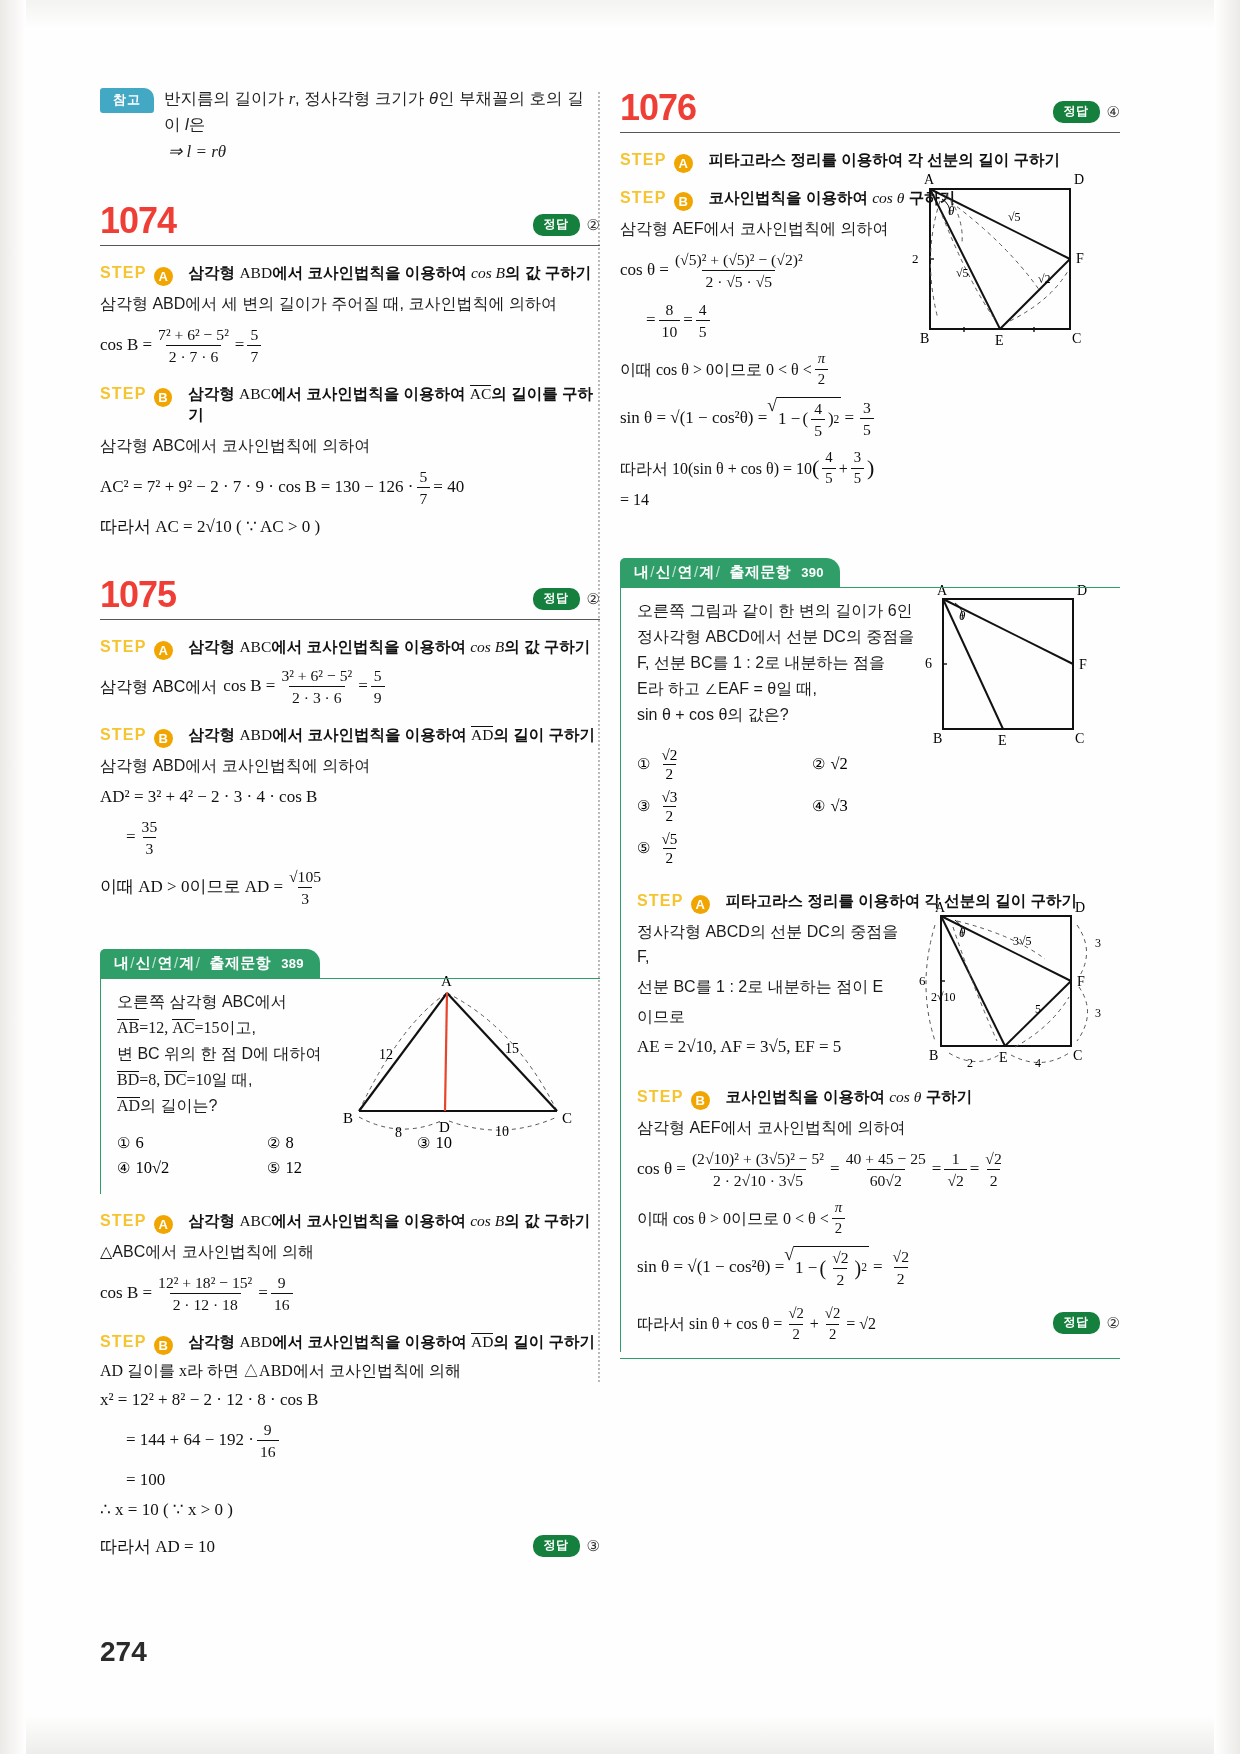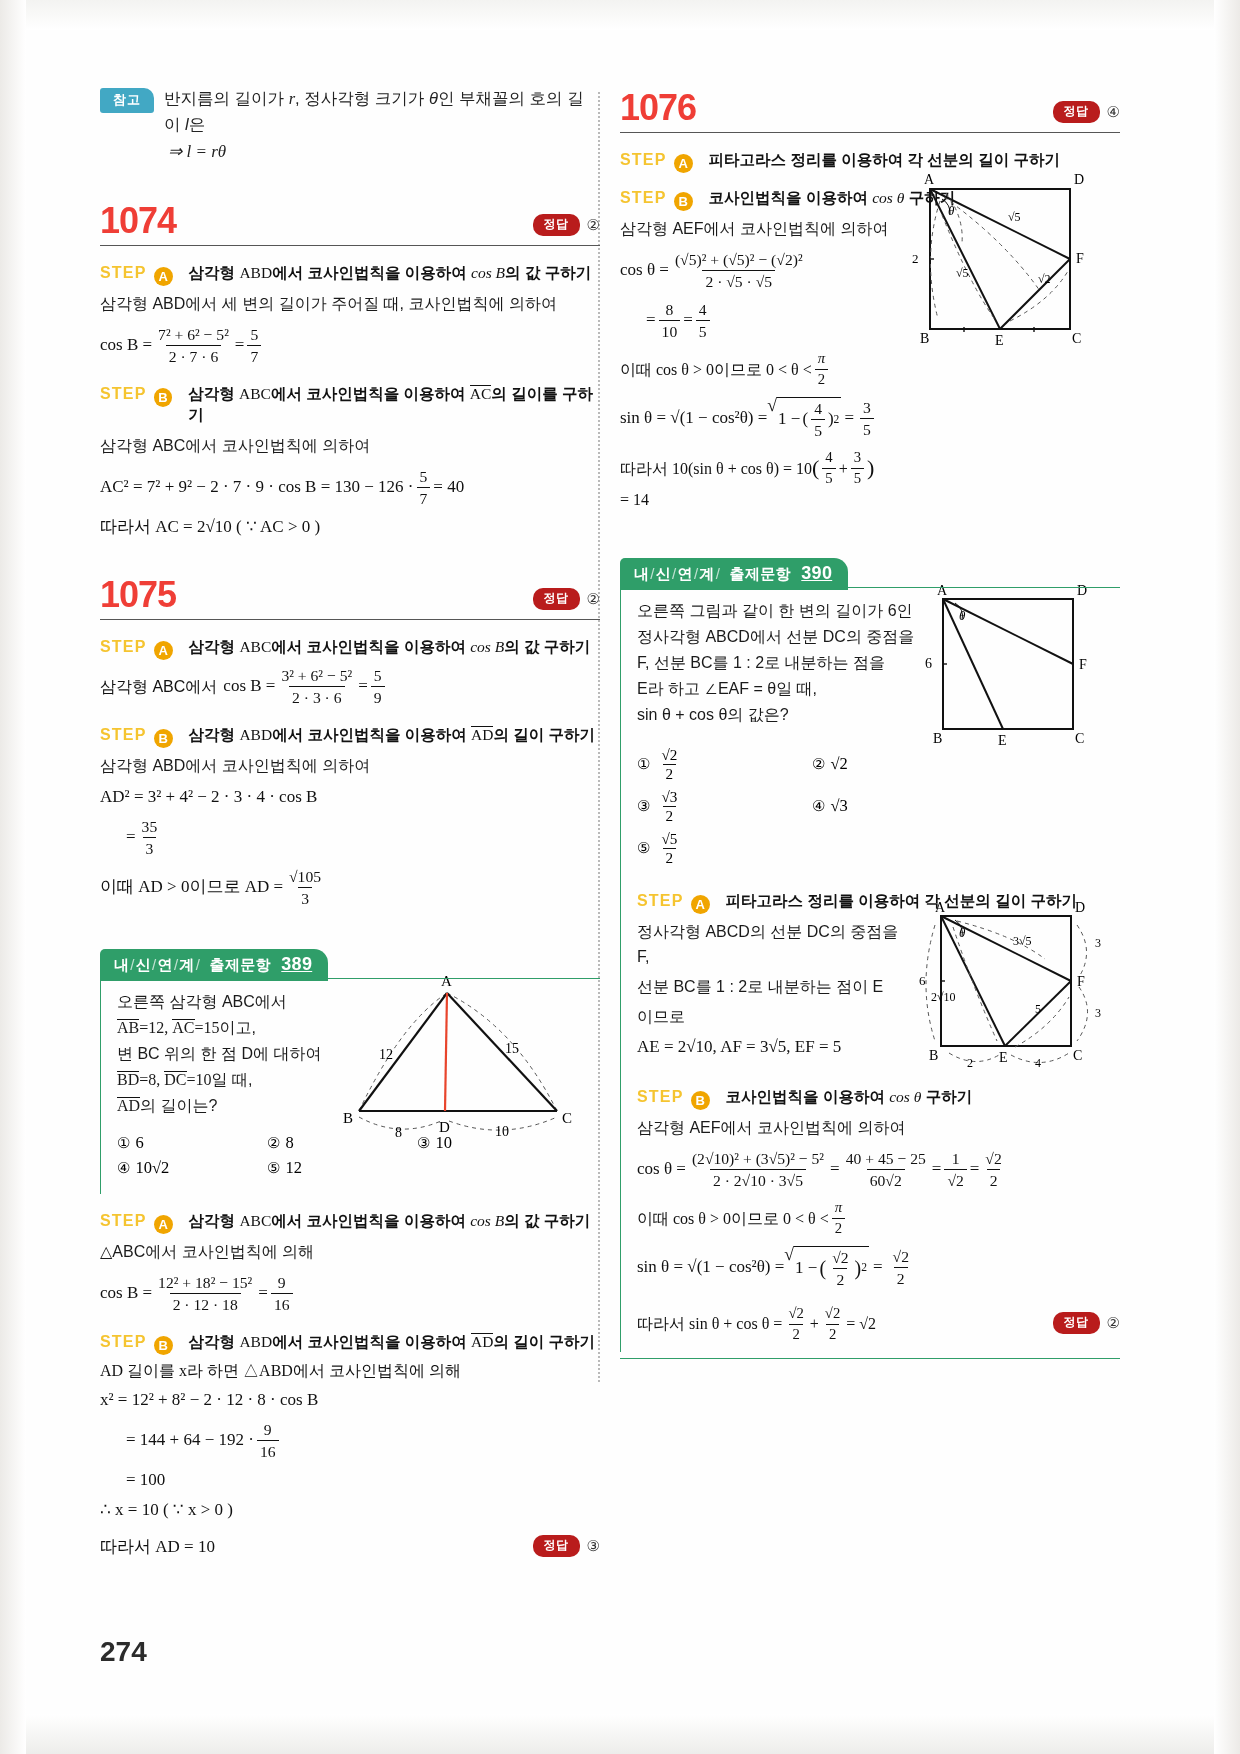--- a/index.html
+++ b/index.html
@@ -46,21 +46,21 @@
   .prob-head { display:flex; align-items:flex-end; justify-content:space-between; }
   .prob-num {
     font-family:"Liberation Sans", sans-serif; font-weight:bold;
     font-size:36px; color:#ef3e36; letter-spacing:-1px; line-height:1;
   }
   .prob-rule { border-bottom:1.4px solid #565656; margin-top:6px; }
 
   
   .ans-badge { display:inline-flex; align-items:center; gap:7px; margin-bottom:3px; }
   .ans-pill {
-    background:#b91c1c; color:#ffffff; font-family:"Liberation Sans", sans-serif;
+    background:#15803d; color:#ffffff; font-family:"Liberation Sans", sans-serif;
     font-size:12px; font-weight:bold; border-radius:10px; padding:2px 11px 3px 11px;
     letter-spacing:0.5px;
   }
   .ans-val { font-size:15px; color:#333; }
 
   
   .step { display:flex; align-items:baseline; gap:7px; margin:17px 0 7px 0; }
   .step-word {
     font-family:"Liberation Sans", sans-serif; font-weight:bold; font-size:16px;
     color:#f5c430; letter-spacing:1.2px;
@@ -101,21 +101,21 @@
   
   .nsblock { margin-top:40px; position:relative; }
   .ns-tabrow { position:relative; height:30px; }
   .ns-tab {
     display:inline-block; background:#2f9e69; color:#fff;
     font-family:"Liberation Sans", sans-serif; font-weight:bold; font-size:15px;
     padding:5px 16px 6px 14px; border-radius:5px 14px 0 0; letter-spacing:0.3px;
     position:relative; z-index:2;
   }
   .ns-tab .slash { opacity:0.7; font-weight:normal; margin:0 1px; }
-  .ns-tab .ns-num { font-size:18px; margin-left:6px;text-decoration:underline; }
+  .ns-tab .ns-num { font-size:13px; margin-left:6px; }
   .ns-line { position:absolute; left:0; right:0; bottom:0; border-bottom:1.6px solid #2f9e69; z-index:1;}
   .ns-body { border-left:1.6px solid #2f9e69; padding:10px 0 0 16px; position:relative; }
   .ns-bottom { border-bottom:1.6px solid #2f9e69; margin-top:6px; }
 
   .q-text { font-family:"Liberation Sans", sans-serif; font-size:16px; line-height:1.62; color:#1a1a1a; }
   .q-text .rm { font-family:"Liberation Serif", serif; }
 
   .choices { margin-top:14px; }
   .choice-row { display:flex; margin:5px 0; align-items:center; }
   .choice { font-family:"Liberation Serif", serif; font-size:16.5px; display:flex; align-items:center; gap:5px; }

